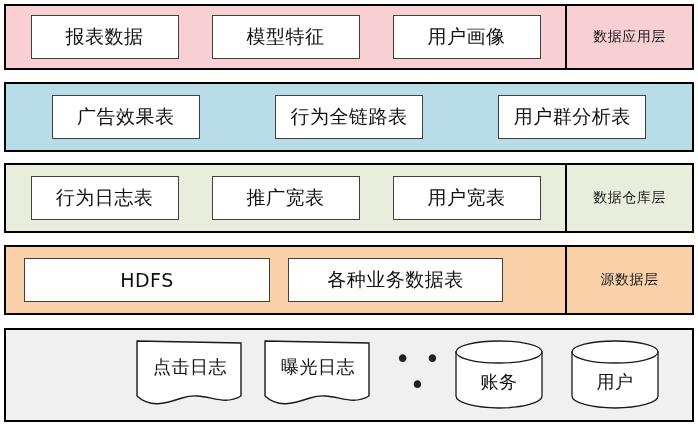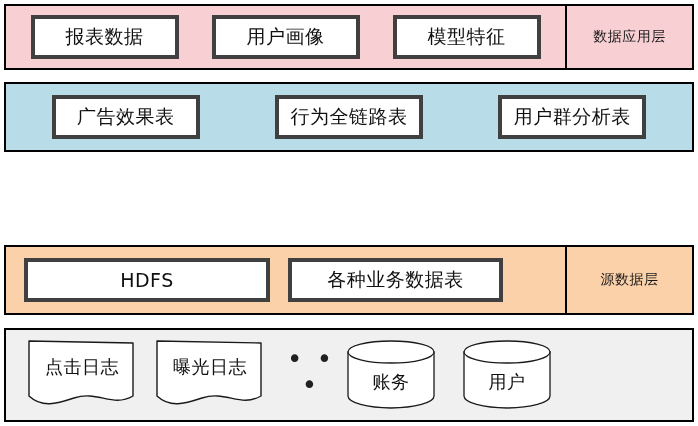--- a/index.html
+++ b/index.html
@@ -45,21 +45,21 @@
     align-items: center;
     justify-content: center;
     font-size: 14px;
     color: #1a1a1a;
     letter-spacing: 0.5px;
   }
 
   
   .node {
     background: #ffffff;
-    border: 4px solid #404040;
+    border: 1px solid #404040;
     box-sizing: border-box;
     height: 44px;
     display: flex;
     align-items: center;
     justify-content: center;
     font-size: 19px;
     color: #101010;
     letter-spacing: 0.5px;
   }
 
@@ -76,21 +76,21 @@
 
   #layer-src .layer-body { justify-content: flex-start; padding-left: 18px; }
   #layer-src .node.hdfs  { width: 246px; margin-right: 18px; }
   #layer-src .node.biz   { width: 215px; }
 
   
   #layer-raw {
     border: 2px solid #000000;
   }
   #layer-raw .layer-body {
-    justify-content: flex-start;
+    justify-content: flex-end;
     padding-left: 20px;
     gap: 0;
   }
 
   .doc-shape {
     position: relative;
     width: 112px;
     height: 74px;
     margin-right: 16px;
   }
@@ -132,34 +132,42 @@
   .cyl-shape .shape-text { padding-top: 14px; box-sizing: border-box; }
 </style>
 </head>
 <body>
 
 <div id="diagram">
 
   <div class="layer" id="layer-app">
     <div class="layer-body">
       <div class="node">报表数据</div>
+      <div class="node">模型特征</div>
       <div class="node">用户画像</div>
-      <div class="node">模型特征</div>
     </div>
     <div class="layer-label">数据应用层</div>
   </div>
 
   <div class="layer" id="layer-mart">
     <div class="layer-body">
       <div class="node">广告效果表</div>
       <div class="node">行为全链路表</div>
       <div class="node">用户群分析表</div>
     </div>
   </div>
 
+  <div class="layer" id="layer-dw">
+    <div class="layer-body">
+      <div class="node">行为日志表</div>
+      <div class="node">推广宽表</div>
+      <div class="node">用户宽表</div>
+    </div>
+    <div class="layer-label">数据仓库层</div>
+  </div>
 
   <div class="layer" id="layer-src">
     <div class="layer-body">
       <div class="node hdfs">HDFS</div>
       <div class="node biz">各种业务数据表</div>
     </div>
     <div class="layer-label">源数据层</div>
   </div>
 
   <div class="layer" id="layer-raw">

